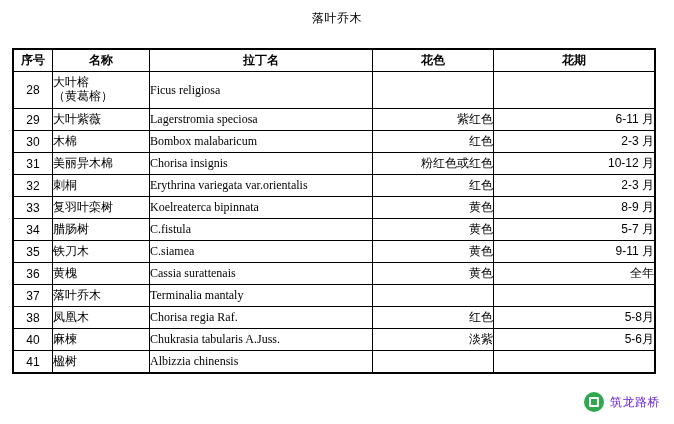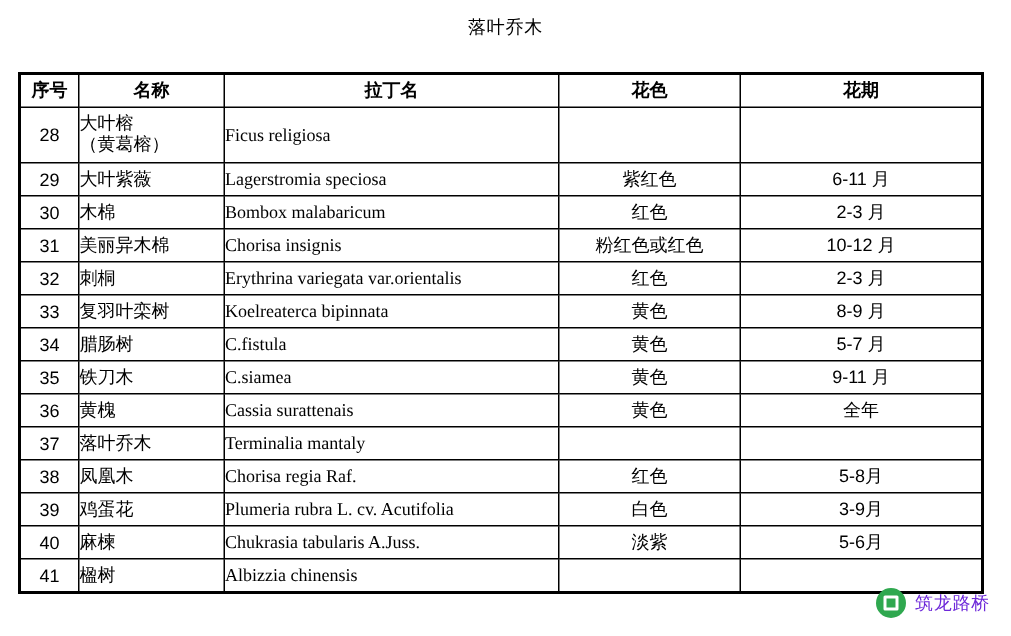--- a/index.html
+++ b/index.html
@@ -61,25 +61,25 @@
   .c-latin {
     width: 222px;
     text-align: left;
     padding-left: 6px;
     font-family: "Liberation Serif", serif;
     font-size: 12.5px;
     margin-top: 20px;
   }
   .c-color {
     width: 120px;
-    text-align: center;
+    text-align: right;
   }
   .c-period {
     width: 160px;
-    text-align: center;
+    text-align: right;
   }
   thead .c-no, thead .c-name, thead .c-latin,
   thead .c-color, thead .c-period {
     text-align: center;
     padding: 0;
     font-family: "Liberation Sans", sans-serif;
   }
   tr.tall td {
     height: 36px;
   }
@@ -220,27 +220,20 @@
         <td class="c-period"></td>
       </tr>
       <tr>
         <td class="c-no">38</td>
         <td class="c-name">凤凰木</td>
         <td class="c-latin">Chorisa regia Raf.</td>
         <td class="c-color">红色</td>
         <td class="c-period">5-8月</td>
       </tr>
       <tr>
-        <td class="c-no">39</td>
-        <td class="c-name">鸡蛋花</td>
-        <td class="c-latin">Plumeria rubra L. cv. Acutifolia</td>
-        <td class="c-color">白色</td>
-        <td class="c-period">3-9月</td>
-      </tr>
-      <tr>
         <td class="c-no">40</td>
         <td class="c-name">麻楝</td>
         <td class="c-latin">Chukrasia tabularis A.Juss.</td>
         <td class="c-color">淡紫</td>
         <td class="c-period">5-6月</td>
       </tr>
       <tr>
         <td class="c-no">41</td>
         <td class="c-name">楹树</td>
         <td class="c-latin">Albizzia chinensis</td>

